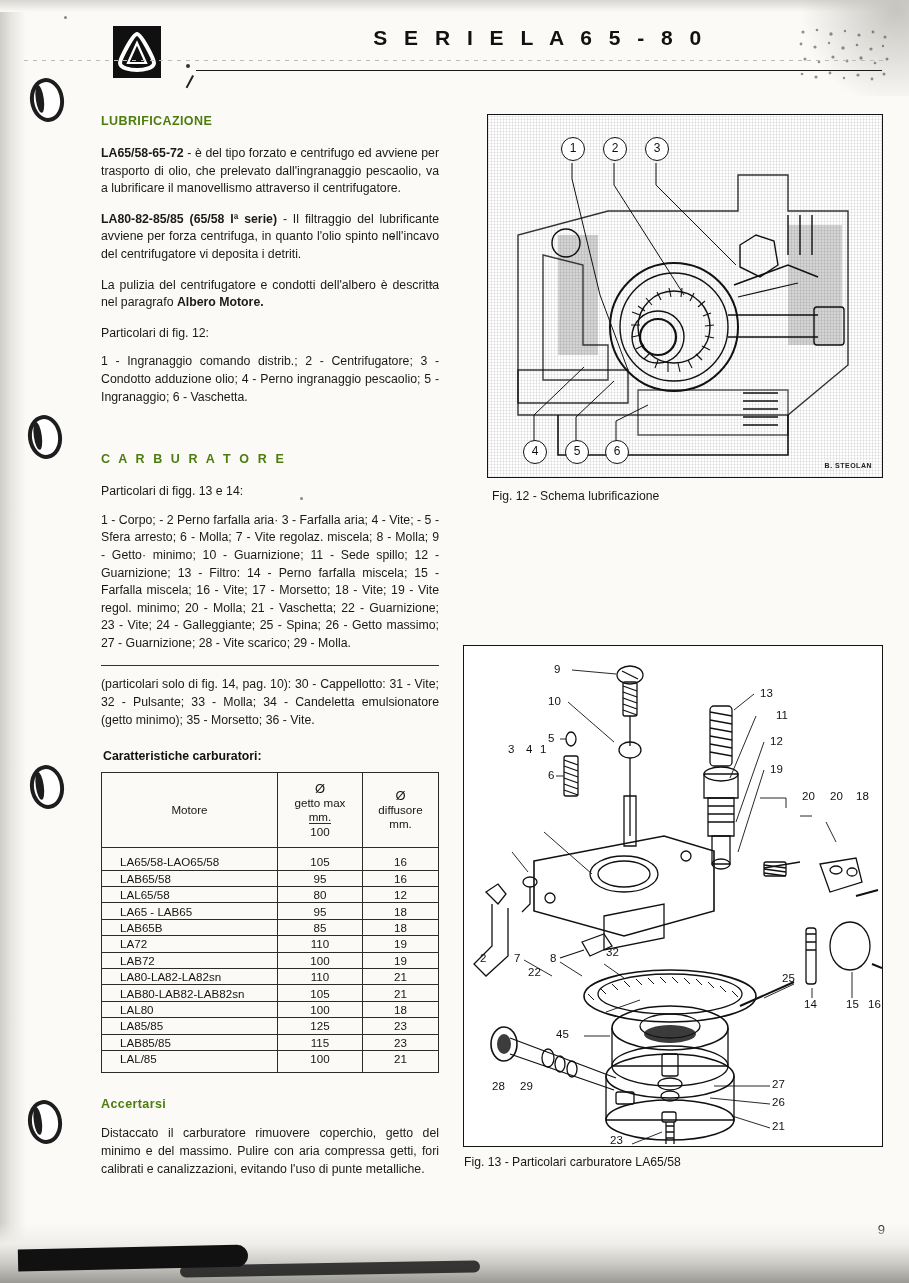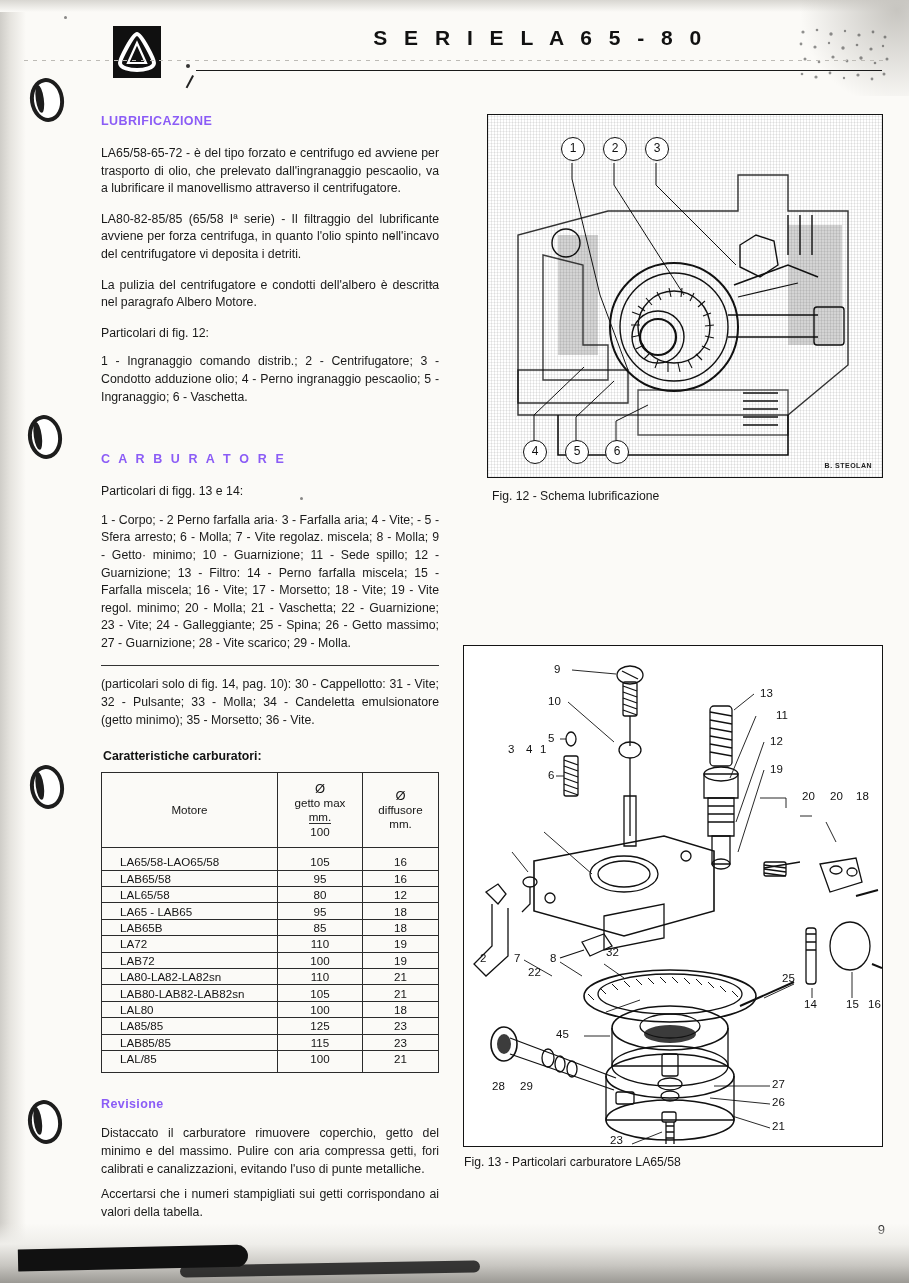--- a/index.html
+++ b/index.html
@@ -39,25 +39,25 @@
   }
   .header-rule{position:absolute;left:196px;top:70px;width:686px;height:1px;background:#1a1a1a;}
   .header-rule2{position:absolute;left:24px;top:60px;width:860px;height:1px;
     background:repeating-linear-gradient(to right,#bdbbb6 0 4px,rgba(0,0,0,0) 4px 9px);}
   .stray1{position:absolute;left:188px;top:78px;width:14px;height:14px;
     border-left:2px solid #222;transform:rotate(28deg);}
   .stray-dot{position:absolute;left:186px;top:64px;width:4px;height:4px;background:#333;border-radius:50%;}
 
   
   .col-left{position:absolute;left:101px;top:114px;width:338px;}
-  h2.sec{font-size:12.5px;font-weight:bold;letter-spacing:.4px;color:#8b5cf6;margin:0 0 17px 0;}
+  h2.sec{font-size:12.5px;font-weight:bold;letter-spacing:.4px;color:#4d7c0f;margin:0 0 17px 0;}
   h2.sec.spaced{letter-spacing:2.6px;}
   p.body{font-size:12.3px;line-height:17.6px;color:#1a1a1a;margin:0 0 13px 0;
     text-align:justify;}
-  p.body b{font-weight:normal;}
+  p.body b{font-weight:bold;}
   p.tight{margin-bottom:11px;}
   .hr-thin{height:1px;background:#333;margin:9px 0 10px 0;width:338px;}
 
   
   .tbl-title{font-size:12.3px;font-weight:bold;color:#111;margin:20px 0 9px 2px;}
   table.spec{border-collapse:collapse;width:338px;font-size:11.6px;color:#151515;}
   table.spec th,table.spec td{border:1px solid #2b2b2b;padding:0;}
   table.spec thead th{font-weight:normal;text-align:center;vertical-align:middle;
     height:74px;line-height:14px;}
   .slash{font-size:13px;}
@@ -264,23 +264,22 @@
             <td class="num">23</td>
           </tr>
           <tr>
             <td class="motore">LAL/85</td>
             <td class="num">100</td>
             <td class="num">21</td>
           </tr>
         </tbody>
     </table>
 
-    <h2 class="sec" style="margin-top:24px;margin-bottom:14px;">Revisione</h2>
+    <h2 class="sec" style="margin-top:24px;margin-bottom:14px;">Accertarsi</h2>
     <p class="body" style="margin-bottom:8px;">Distaccato il carburatore rimuovere coperchio, getto del minimo e del massimo. Pulire con aria compressa getti, fori calibrati e canalizzazioni, evitando l'uso di punte metalliche.</p>
-    <p class="body">Accertarsi che i numeri stampigliati sui getti corrispondano ai valori della tabella.</p>
   </div>
 
   <div class="fig-box" id="fig12">
     <div class="hatch-bg"></div>
     <svg class="ill" width="394" height="362" viewBox="0 0 394 362">
       <g fill="none" stroke="#111" stroke-width="1.4">
 
         <path d="M30 300 L30 120 L120 96 L250 96 L250 60 L300 60 L300 96 L360 96 L360 250 L300 300 Z" opacity=".85"></path>
         <path d="M55 140 L55 265 L120 265 L120 230 L95 230 L95 150 Z" opacity=".8"></path>
         <circle cx="78" cy="128" r="14"></circle>

